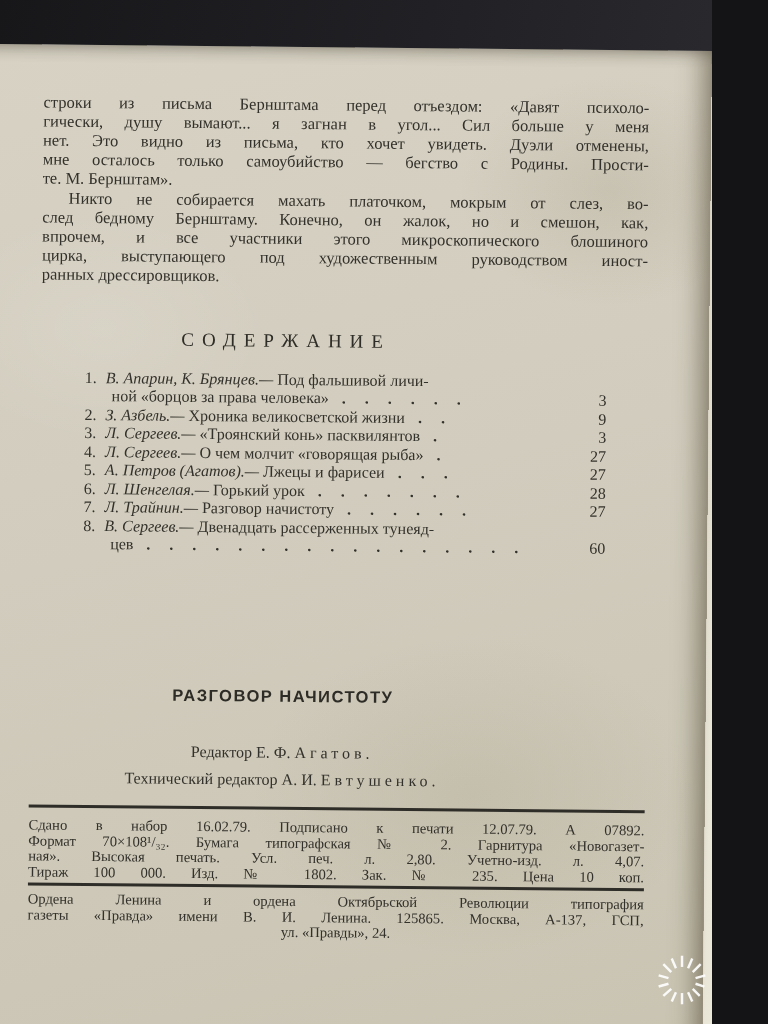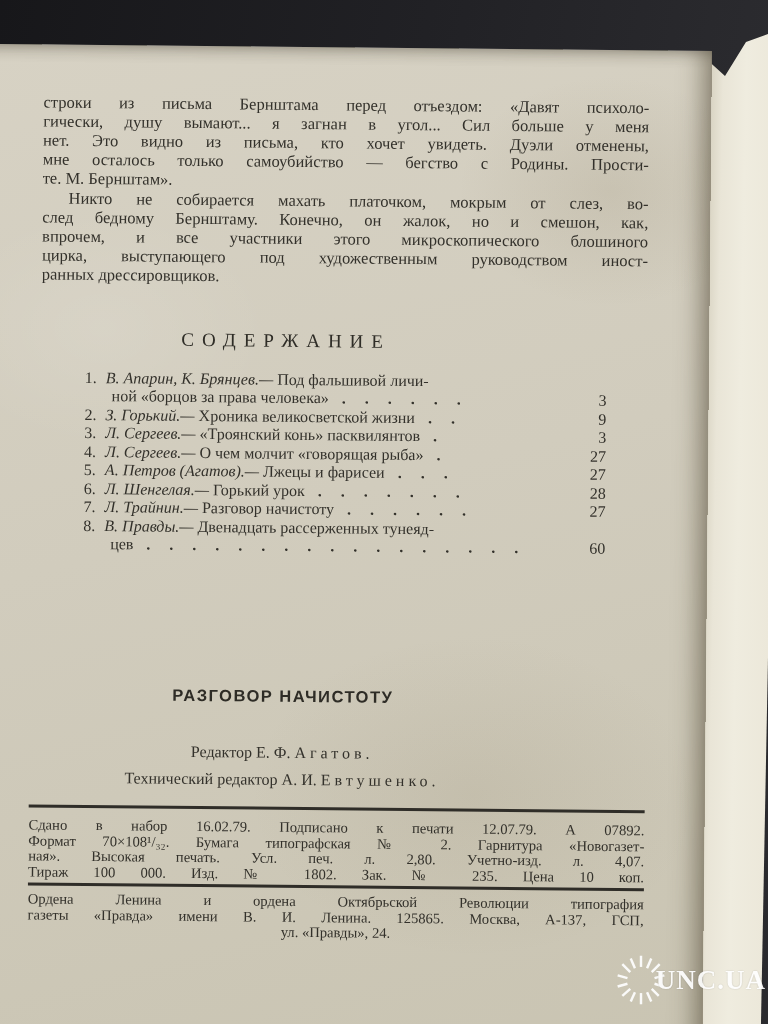--- a/index.html
+++ b/index.html
@@ -1,19 +1,19 @@
 <!DOCTYPE html>
 <html><head>
 <meta charset="utf-8">
 <style>
   html,body { margin:0; padding:0; }
   body { background:#141416; font-family:"Liberation Serif","DejaVu Serif",serif; }
 
   .photo {
-    position:relative; width:768px; height:1024px; overflow:hidden;
+    position:relative; width:712px; height:1024px; overflow:hidden;
     background:linear-gradient(105deg,#18181b 0%,#222226 55%,#2a2a2e 100%);
   }
 
   
   .flyleaf {
     position:absolute; left:698px; top:32px; width:82px; height:1005px; z-index:1;
     transform:rotate(1.1deg); transform-origin:top right;
     background:linear-gradient(90deg,#857c67 0px,#a79d85 5px,#d9d4c3 14px,#e9e5d7 26px,#efecdf 60%,#ece8da 100%);
   }
 
@@ -125,21 +125,21 @@
         <span class="toc-num">1.</span>
         <span class="toc-author">В. Апарин, К. Брянцев.—</span>
         <span class="toc-title">Под фальшивой личи-</span>
       </div>
       <div class="toc-row cont">
         <span class="toc-title">ной «борцов за права человека»</span><span class="toc-dots">. . . . . .</span>
         <span class="toc-page">3</span>
       </div>
       <div class="toc-row">
         <span class="toc-num">2.</span>
-        <span class="toc-author">З. Горький.—</span>
+        <span class="toc-author">З. Азбель.—</span>
         <span class="toc-title">Хроника великосветской жизни</span><span class="toc-dots">. .</span>
         <span class="toc-page">9</span>
       </div>
       <div class="toc-row">
         <span class="toc-num">3.</span>
         <span class="toc-author">Л. Сергеев.—</span>
         <span class="toc-title">«Троянский конь» пасквилянтов</span><span class="toc-dots">.</span>
         <span class="toc-page">3</span>
       </div>
       <div class="toc-row">
@@ -161,21 +161,21 @@
         <span class="toc-page">28</span>
       </div>
       <div class="toc-row">
         <span class="toc-num">7.</span>
         <span class="toc-author">Л. Трайнин.—</span>
         <span class="toc-title">Разговор начистоту</span><span class="toc-dots">. . . . . .</span>
         <span class="toc-page">27</span>
       </div>
       <div class="toc-row">
         <span class="toc-num">8.</span>
-        <span class="toc-author">В. Правды.—</span>
+        <span class="toc-author">В. Сергеев.—</span>
         <span class="toc-title">Двенадцать рассерженных тунеяд-</span>
       </div>
       <div class="toc-row cont">
         <span class="toc-title">цев</span><span class="toc-dots">. . . . . . . . . . . . . . . . .</span>
         <span class="toc-page">60</span>
       </div>
     </div>
 
     <div class="blk book-title">РАЗГОВОР НАЧИСТОТУ</div>
 
@@ -215,16 +215,15 @@
         <line x1="36.5" y1="43" x2="41" y2="53"></line>
         <line x1="30" y1="44" x2="30" y2="56"></line>
         <line x1="23.5" y1="43" x2="19" y2="53"></line>
         <line x1="18.5" y1="39.5" x2="10" y2="47"></line>
         <line x1="15.5" y1="34" x2="5" y2="37"></line>
         <line x1="15.5" y1="28" x2="5" y2="25"></line>
         <line x1="18.5" y1="21.5" x2="10" y2="13"></line>
         <line x1="23.5" y1="17.5" x2="19" y2="7"></line>
       </g>
     </svg>
-    <span class="wm-text">UNC.UA</span>
   </div>
 
 </div>
 
 </body></html>

